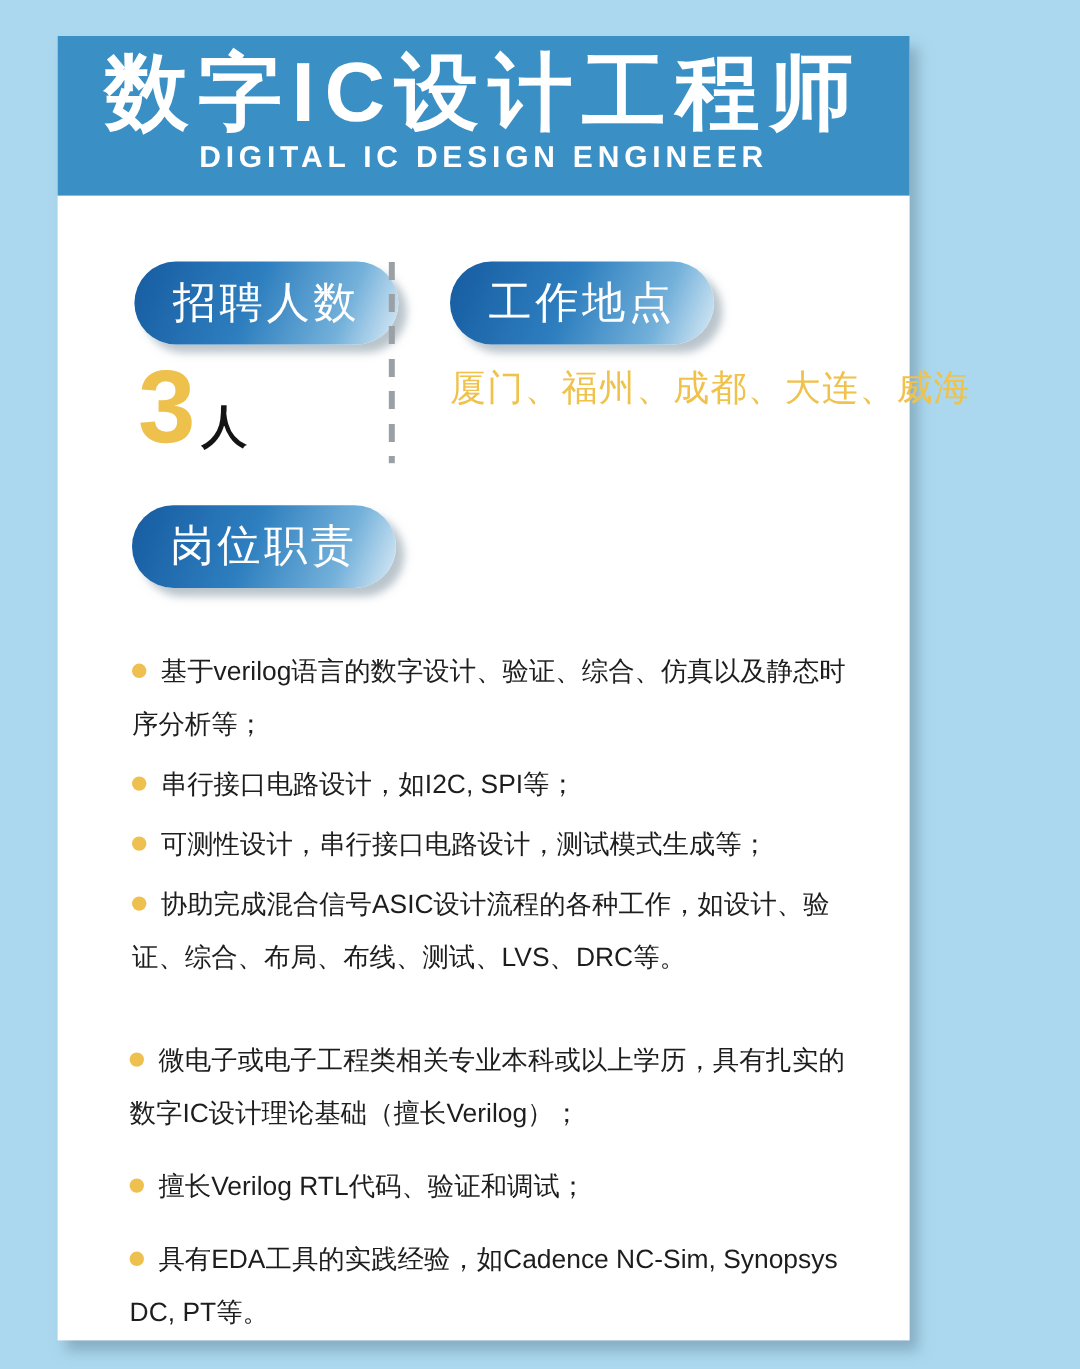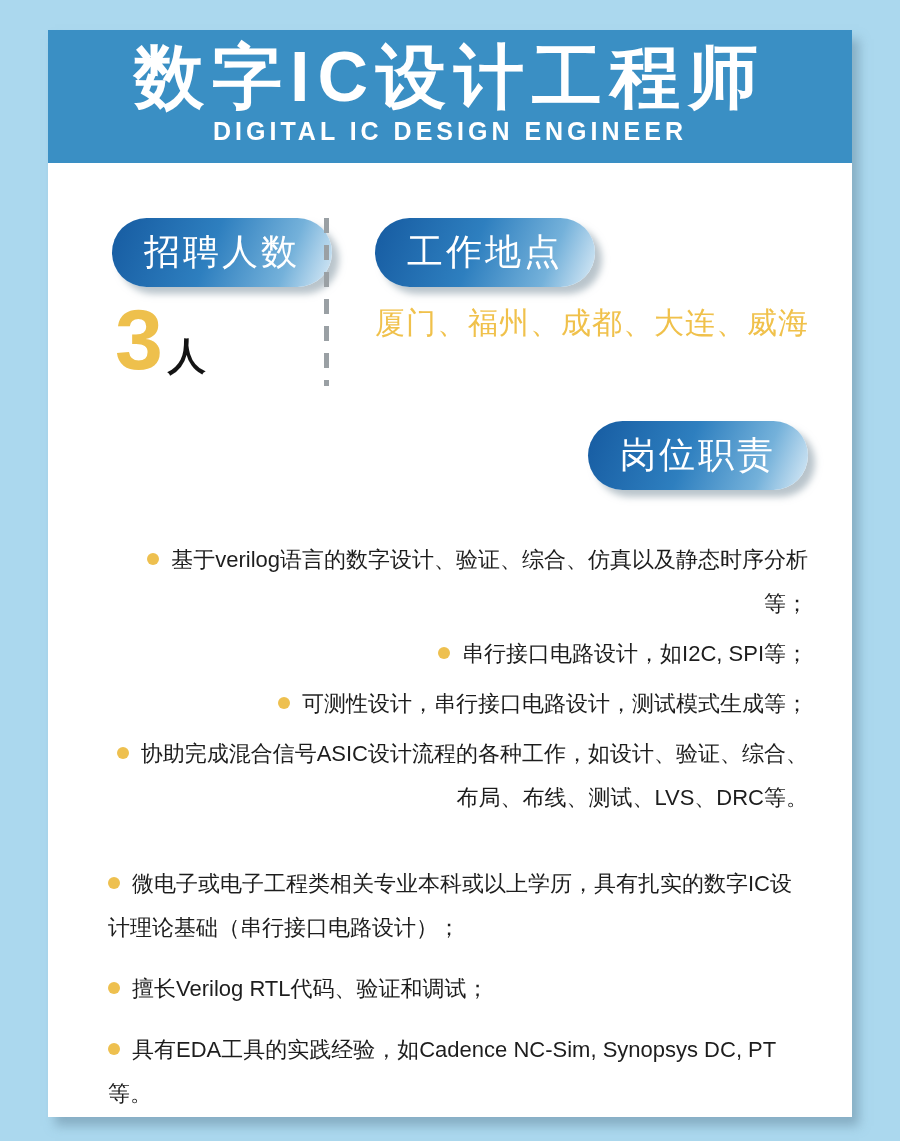--- a/index.html
+++ b/index.html
@@ -9,21 +9,21 @@
     height: 1141px;
     background: #abd8ee;
     font-family: "Liberation Sans", "DejaVu Sans", sans-serif;
     position: relative;
     overflow: hidden;
   }
   .card {
     position: absolute;
     left: 48px;
     top: 30px;
-    width: 804px;
+    width: 710px;
     height: 1087px;
     background: #ffffff;
     box-shadow: 7px 9px 10px rgba(105, 140, 162, 0.55);
   }
   
   .band {
     height: 133px;
     background: #3a8fc4;
     text-align: center;
     color: #ffffff;
@@ -86,21 +86,21 @@
   }
   .location-col { padding-left: 46px; }
   .cities {
     margin-top: 16px;
     font-size: 30px;
     letter-spacing: 1px;
     color: #f0c14b;
     white-space: nowrap;
   }
   
-  .section-resp { margin-top: 35px; padding-left: 10px; text-align: right; }
+  .section-resp { margin-top: 35px; padding-left: 10px; }
   .section-req  { margin-top: 28px; padding-left: 8px; }
   .bullet-list {
     list-style: none;
     margin: 0;
     padding: 0;
     font-size: 22px;
     line-height: 44px;
     color: #1d1d1d;
   }
   .list-resp { margin-top: 48px; }
@@ -150,20 +150,20 @@
       <ul class="bullet-list list-resp">
         <li><span class="dot"></span><span>基于verilog语言的数字设计、验证、综合、仿真以及静态时序分析等；</span></li>
         <li><span class="dot"></span><span>串行接口电路设计，如I2C, SPI等；</span></li>
         <li><span class="dot"></span><span>可测性设计，串行接口电路设计，测试模式生成等；</span></li>
         <li><span class="dot"></span><span>协助完成混合信号ASIC设计流程的各种工作，如设计、验证、综合、布局、布线、测试、LVS、DRC等。</span></li>
       </ul>
     </section>
 
     <section class="section-req">
       <ul class="bullet-list list-req">
-        <li><span class="dot"></span><span>微电子或电子工程类相关专业本科或以上学历，具有扎实的数字IC设计理论基础（串行接口电路设计）；</span></li>
+        <li><span class="dot"></span><span>微电子或电子工程类相关专业本科或以上学历，具有扎实的数字IC设计理论基础（擅长Verilog）；</span></li>
         <li><span class="dot"></span><span>擅长Verilog RTL代码、验证和调试；</span></li>
         <li><span class="dot"></span><span>具有EDA工具的实践经验，如Cadence NC-Sim, Synopsys DC, PT等。</span></li>
       </ul>
     </section>
 
   </div>
 </div>
 
 </body></html>

